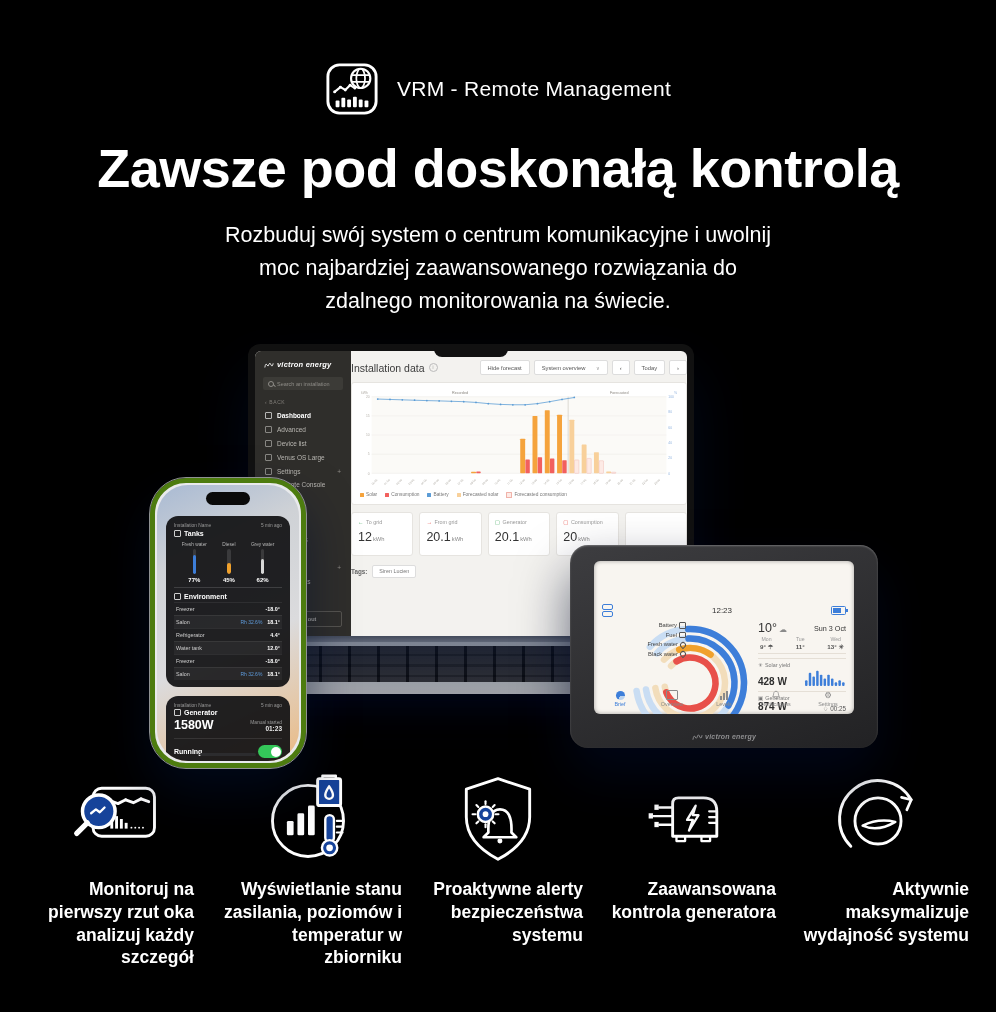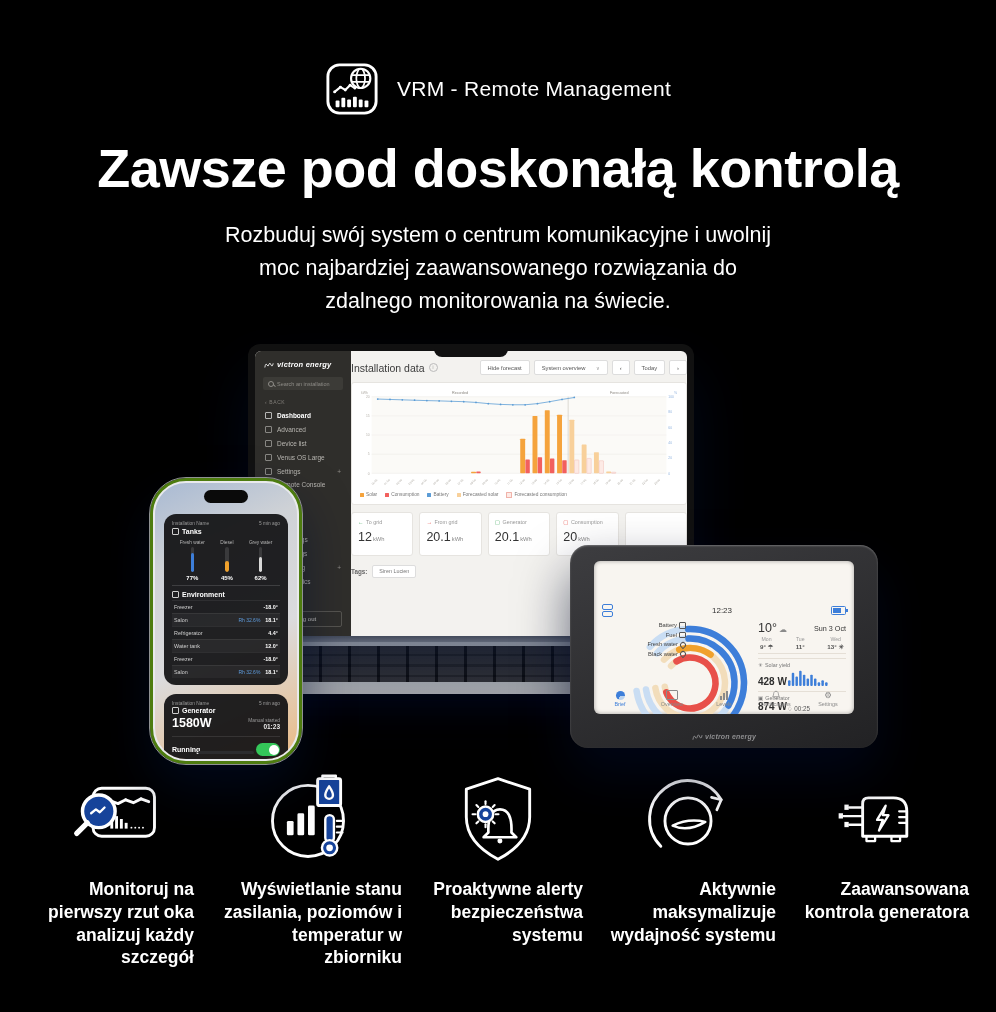--- a/index.html
+++ b/index.html
@@ -60,21 +60,21 @@
   .tag-chip{background:#fff;border:1px solid #ddd;border-radius:2px;padding:2.5px 6px;font-size:5.4px;color:#777;font-weight:400;}
   
   .laptop-base{position:absolute;left:186px;top:636px;width:572px;z-index:1;filter:drop-shadow(0 14px 22px rgba(2,14,45,.5));}
   .base-hinge{width:450px;height:6px;margin:0 auto;background:linear-gradient(#7e8185,#a9acb0);}
   .base-deck{height:52px;background:linear-gradient(#d9dbdd,#aeb1b4);border-radius:6px 6px 16px 16px;position:relative;}
   .base-kb{position:absolute;left:20px;right:20px;top:4px;height:36px;border-radius:3px;background:
       repeating-linear-gradient(to right,rgba(255,255,255,.05) 0 26px,rgba(0,0,0,.55) 26px 29px),
       repeating-linear-gradient(to bottom,#2a2a2d 0 8px,#1b1b1e 8px 10.5px);}
   
   .phone{position:absolute;left:150px;top:478px;width:146px;height:280px;border-radius:36px;background:#e9eaec;
-    border:3px solid #4d7c0f;outline:1px solid #8f9193;box-shadow:0 24px 48px rgba(2,14,45,.55);z-index:4;}
+    border:5px solid #4d7c0f;outline:1px solid #8f9193;box-shadow:0 24px 48px rgba(2,14,45,.55);z-index:4;}
   .phone-screen{position:absolute;inset:2px;border-radius:31px;overflow:hidden;
     background:linear-gradient(155deg,#a9bad3 0%,#cfd2d6 26%,#dbdbdd 58%,#e6c49e 88%,#eab983 100%);}
   .island{position:absolute;top:7px;left:50%;transform:translateX(-50%);width:44px;height:13px;border-radius:8px;background:#0a0a0a;}
   .widgets{position:absolute;top:31px;left:9px;right:9px;}
   .pwidget{background:rgba(17,17,19,.93);border-radius:12px;padding:7px 8px;color:#eee;margin-bottom:9px;}
   .pw-head{display:flex;justify-content:space-between;font-size:4.8px;color:#9a9a9a;}
   .pw-title{font-size:7px;font-weight:700;color:#fff;display:flex;align-items:center;gap:3px;margin-top:1.5px;}
   .pw-ico{width:5px;height:5px;border:1px solid #cfcfcf;border-radius:1px;flex-shrink:0;}
   .tank-row{display:flex;justify-content:space-around;margin:5px 0 3px;}
   .tank{display:flex;flex-direction:column;align-items:center;font-size:4.8px;color:#b5b5b5;}
@@ -121,21 +121,21 @@
   .w-temp{font-size:12.5px;color:#333;}
   .w-cloud{color:#8a8a8a;font-size:8px;margin-left:2px;}
   .w-date{font-size:7.2px;color:#333;}
   .w-days{display:flex;justify-content:space-between;margin-top:1px;padding:0 2px 3px;border-bottom:1px solid #e5dfd6;}
   .w-day{text-align:center;font-size:5.2px;color:#9a9a9a;}
   .w-day b{display:block;font-size:6.2px;color:#555;font-weight:600;margin-top:1px;}
   .metric{border-bottom:1px solid #e5dfd6;padding:3px 0 4px;}
   .metric:last-child{border-bottom:none;}
   .m-label{font-size:5.4px;color:#777;display:flex;align-items:center;gap:2px;}
   .m-ico{font-size:5.5px;color:#777;}
-  .m-row{display:flex;justify-content:flex-start;align-items:flex-end;}
+  .m-row{display:flex;justify-content:space-between;align-items:flex-end;}
   .m-value{font-size:10px;color:#2e2e2e;font-weight:700;}
   .m-extra{font-size:6.3px;color:#555;}
   .pbar{height:2.5px;background:#e9e3d9;border-radius:2px;margin-top:2.5px;overflow:hidden;}
   .pbar-fill{height:100%;border-radius:2px;}
   .tb-nav{position:absolute;bottom:0;left:0;right:0;height:27px;display:flex;}
   .nav-item{flex:1;text-align:center;font-size:5.4px;color:#8a8a8a;padding-top:3px;}
   .nav-item .ni{display:inline-flex;align-items:flex-end;justify-content:center;height:10px;margin-bottom:1px;}
   .nav-item.active{color:#3d7ed9;}
   .ni-pie{width:9px;height:9px;border-radius:50%;background:conic-gradient(from 210deg,#3d7ed9 0 68%,#bad2ee 68% 100%);}
   .ni-rect{width:10px;height:8px;border:1px solid #8a8a8a;border-radius:1px;}
@@ -729,31 +729,20 @@
               <line x1="29.5" y1="52.5" x2="27.5" y2="54.5"></line>
               <line x1="44.5" y1="37.5" x2="46.5" y2="35.5"></line>
             </g>
         </svg>
       </div>
       <div class="f-caption">Proaktywne alerty bezpieczeństwa systemu</div>
     </div>
     <div class="feature">
       <div class="f-icon">
         <svg width="96" height="96" viewBox="0 0 100 100" fill="none" stroke="#fff" stroke-width="3" stroke-linecap="round" stroke-linejoin="round">
-          <path d="M21.7,78.3 A40,40 0 1 1 84.6,30"></path>
-          <polyline points="74.5,27.5 84.6,30 80,40.5" stroke-width="2.8"></polyline>
-          <circle cx="50" cy="52" r="24"></circle>
-          <path d="M34,57 Q50,64 68,53 Q50,49 34,57 Z" stroke-width="2.6"></path>
-        </svg>
-      </div>
-      <div class="f-caption">Aktywnie maksymalizuje wydajność systemu</div>
-    </div>
-    <div class="feature">
-      <div class="f-icon">
-        <svg width="96" height="96" viewBox="0 0 100 100" fill="none" stroke="#fff" stroke-width="3" stroke-linecap="round" stroke-linejoin="round">
           <path d="M34,68 V34 q0,-6 6,-6 h26 q14,0 14,14 v26 Z"></path>
           <polygon points="58,36 49,51 55,51 51,62 61,46 55,46" stroke-width="2.4"></polygon>
           <g stroke-width="2.4">
               <line x1="34" y1="38" x2="20" y2="38"></line>
               <line x1="34" y1="47" x2="14" y2="47"></line>
               <line x1="34" y1="56" x2="20" y2="56"></line>
             </g>
           <g fill="#fff" stroke="none">
               <rect x="15" y="35" width="4.5" height="5.5"></rect>
               <rect x="9" y="44" width="4.5" height="5.5"></rect>
@@ -762,14 +751,25 @@
           <g stroke-width="2.2">
               <line x1="72" y1="42" x2="80" y2="42"></line>
               <line x1="72" y1="48" x2="80" y2="48"></line>
               <line x1="72" y1="54" x2="80" y2="54"></line>
             </g>
           <path d="M38,68 v5 h9 v-5 M64,68 v5 h9 v-5" stroke-width="2.4"></path>
         </svg>
       </div>
       <div class="f-caption">Zaawansowana kontrola generatora</div>
     </div>
+    <div class="feature">
+      <div class="f-icon">
+        <svg width="96" height="96" viewBox="0 0 100 100" fill="none" stroke="#fff" stroke-width="3" stroke-linecap="round" stroke-linejoin="round">
+          <path d="M21.7,78.3 A40,40 0 1 1 84.6,30"></path>
+          <polyline points="74.5,27.5 84.6,30 80,40.5" stroke-width="2.8"></polyline>
+          <circle cx="50" cy="52" r="24"></circle>
+          <path d="M34,57 Q50,64 68,53 Q50,49 34,57 Z" stroke-width="2.6"></path>
+        </svg>
+      </div>
+      <div class="f-caption">Aktywnie maksymalizuje wydajność systemu</div>
+    </div>
   </section>
 </div>
 
 </body></html>

